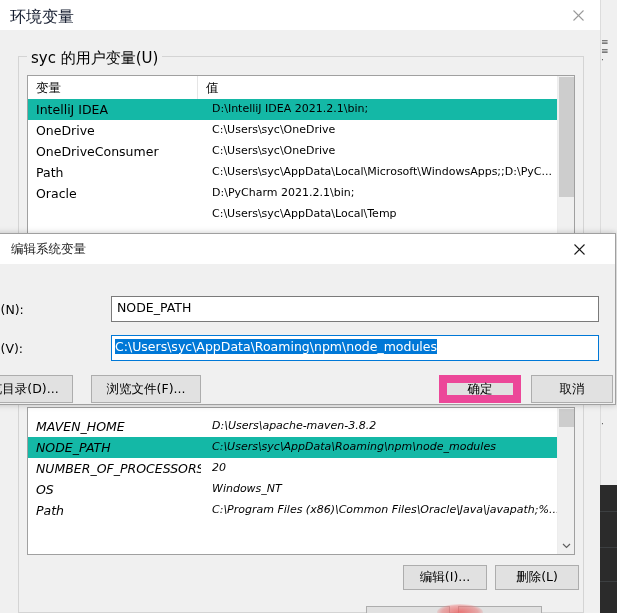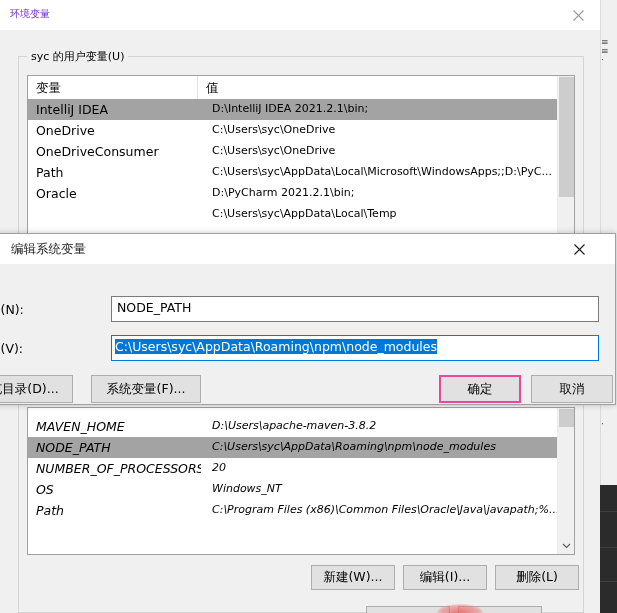--- a/index.html
+++ b/index.html
@@ -41,21 +41,21 @@
     position: absolute; left: 0px; top: 0px; width: 600px; height: 613px;
     background: #f0f0f0;
     border-right: 1px solid #c8c8c8;
   }
   .win-env .titlebar {
     position: absolute; left: 0; top: 0; width: 600px; height: 30px;
     background: #ffffff;
   }
   .win-env .title-text {
     position: absolute; left: 10px; top: 7px;
-    font-size: 10px; color: #6d28d9;
+    font-size: 16px; color: #0f172a;
     font-family: "DejaVu Sans", sans-serif;
   }
   .win-env .close-btn {
     position: absolute; right: 0px; top: 0px; width: 44px; height: 30px;
     display: flex; align-items: center; justify-content: center;
   }
   .win-env .close-btn svg { stroke: #9a9a9a; }
 
   .win-env .body {
     position: absolute; left: 0; top: 30px; width: 600px; height: 583px;
@@ -63,21 +63,21 @@
   }
 
   
   .groupbox {
     position: absolute; border: 1px solid #d4d4d4;
     background: transparent;
   }
   .groupbox > .legend {
     position: absolute; top: -8px; left: 8px;
     background: #f0f0f0; padding: 0 4px;
-    font-size: 11px; color: #000;
+    font-size: 15px; color: #000;
     white-space: nowrap;
   }
   #gb-user { left: 18px; top: 26px; width: 566px; height: 320px; }
 
   
   .listview {
     position: absolute; background: #ffffff;
     border: 1px solid #a0a0a0;
     overflow: hidden;
   }
@@ -92,21 +92,21 @@
     padding: 4px 0 0 8px;
     border-right: 1px solid #e5e5e5;
     background: #ffffff;
     white-space: nowrap;
   }
   .lv-rows { position: absolute; left: 0; top: 23px; right: 0; bottom: 0; }
   .lv-row {
     position: relative; height: 21px; width: 100%;
     white-space: nowrap; overflow: hidden;
   }
-  .lv-row.sel { background: #a3a3a3; }
+  .lv-row.sel { background: #14b8a6; }
   .lv-row .c-name {
     position: absolute; left: 8px; top: 3px; width: 165px;
     font-size: 12.5px; overflow: hidden; white-space: nowrap;
   }
   .lv-row .c-val {
     position: absolute; left: 184px; top: 3px; right: 6px;
     font-size: 11px; overflow: hidden; white-space: nowrap;
   }
 
   
@@ -132,21 +132,21 @@
   .btn {
     position: absolute;
     background: #e1e1e1;
     border: 1px solid #adadad;
     font-size: 12.5px;
     color: #000;
     display: flex; align-items: center; justify-content: center;
     white-space: nowrap;
     font-family: "DejaVu Sans", sans-serif;
   }
-  .btn.default { border: 2px solid #ec4899; background: #e1e1e1; }
+  .btn.default { border: 8px solid #ec4899; background: #e1e1e1; }
 
   
   .win-edit {
     position: absolute; left: -58px; top: 233px; width: 674px; height: 172px;
     background: #f0f0f0;
     border: 1px solid #a0a0a0;
     box-shadow: 0 0 6px rgba(0,0,0,0.22);
   }
   .win-edit .titlebar {
     position: absolute; left: 0; top: 0; right: 0; height: 30px;
@@ -292,21 +292,20 @@
           <div class="vscroll">
             <div class="thumb" style="top:1px; height:18px; background:#cdcdcd;"></div>
             <div class="arrow down">
               <svg width="9" height="6" viewBox="0 0 9 6" fill="none" stroke="#606060" stroke-width="1.2">
                 <polyline points="1,1 4.5,4.5 8,1"></polyline>
               </svg>
             </div>
           </div>
         </div>
 
-        <div class="btn" style="left:292px; top:176px; width:84px; height:25px;">新建(W)...</div>
         <div class="btn" style="left:384px; top:176px; width:84px; height:25px;">编辑(I)...</div>
         <div class="btn" style="left:476px; top:176px; width:84px; height:25px;">删除(L)</div>
       </div>
 
       <div class="bottom-btn-edge" style="left:366px; top:576px; width:84px;"></div>
       <div class="bottom-btn-edge" style="left:458px; top:576px; width:84px;"></div>
     </div>
   </div>
 
   <div class="win-edit">
@@ -323,21 +322,21 @@
 
     <div class="body">
 
       <div class="fld-label" style="left:20px; top:38px;">变量名(N):</div>
       <div class="txtbox" style="left:168px; top:32px; width:488px; height:26px;">NODE_PATH</div>
 
       <div class="fld-label" style="left:20px; top:77px;">变量值(V):</div>
       <div class="txtbox focused" style="left:168px; top:71px; width:488px; height:26px; padding-left:3px;"><span class="sel-text">C:\Users\syc\AppData\Roaming\npm\node_modules</span></div>
 
       <div class="btn" style="left:20px; top:111px; width:110px; height:28px;">浏览目录(D)...</div>
-      <div class="btn" style="left:148px; top:111px; width:110px; height:28px;">系统变量(F)...</div>
+      <div class="btn" style="left:148px; top:111px; width:110px; height:28px;">浏览文件(F)...</div>
       <div class="btn default" style="left:496px; top:111px; width:82px; height:28px;">确定</div>
       <div class="btn" style="left:588px; top:111px; width:82px; height:28px;">取消</div>
     </div>
   </div>
 
   <div class="cursor-blob"></div>
 
 </div>
 
 </body></html>

